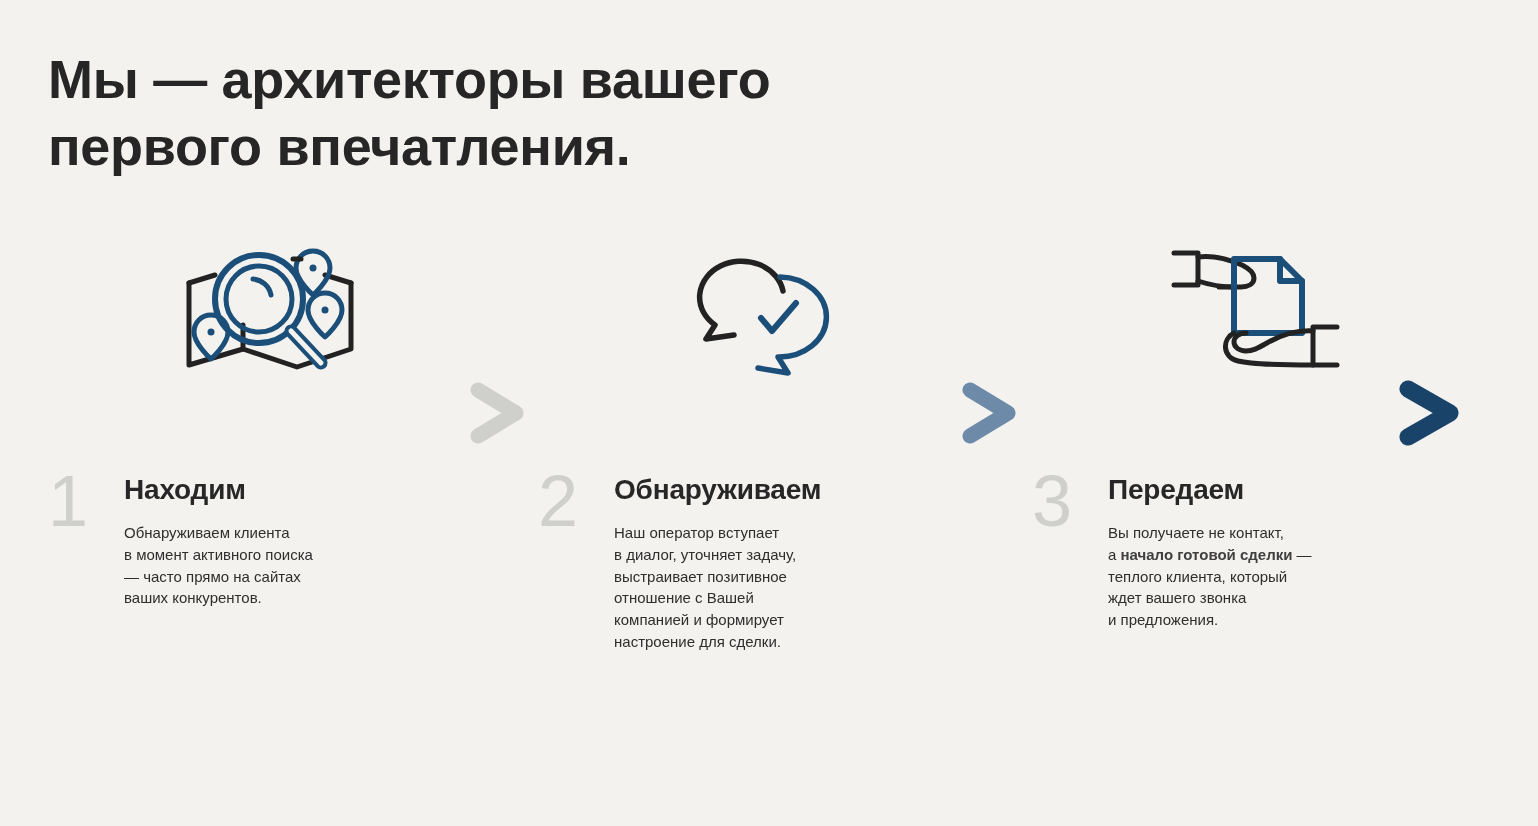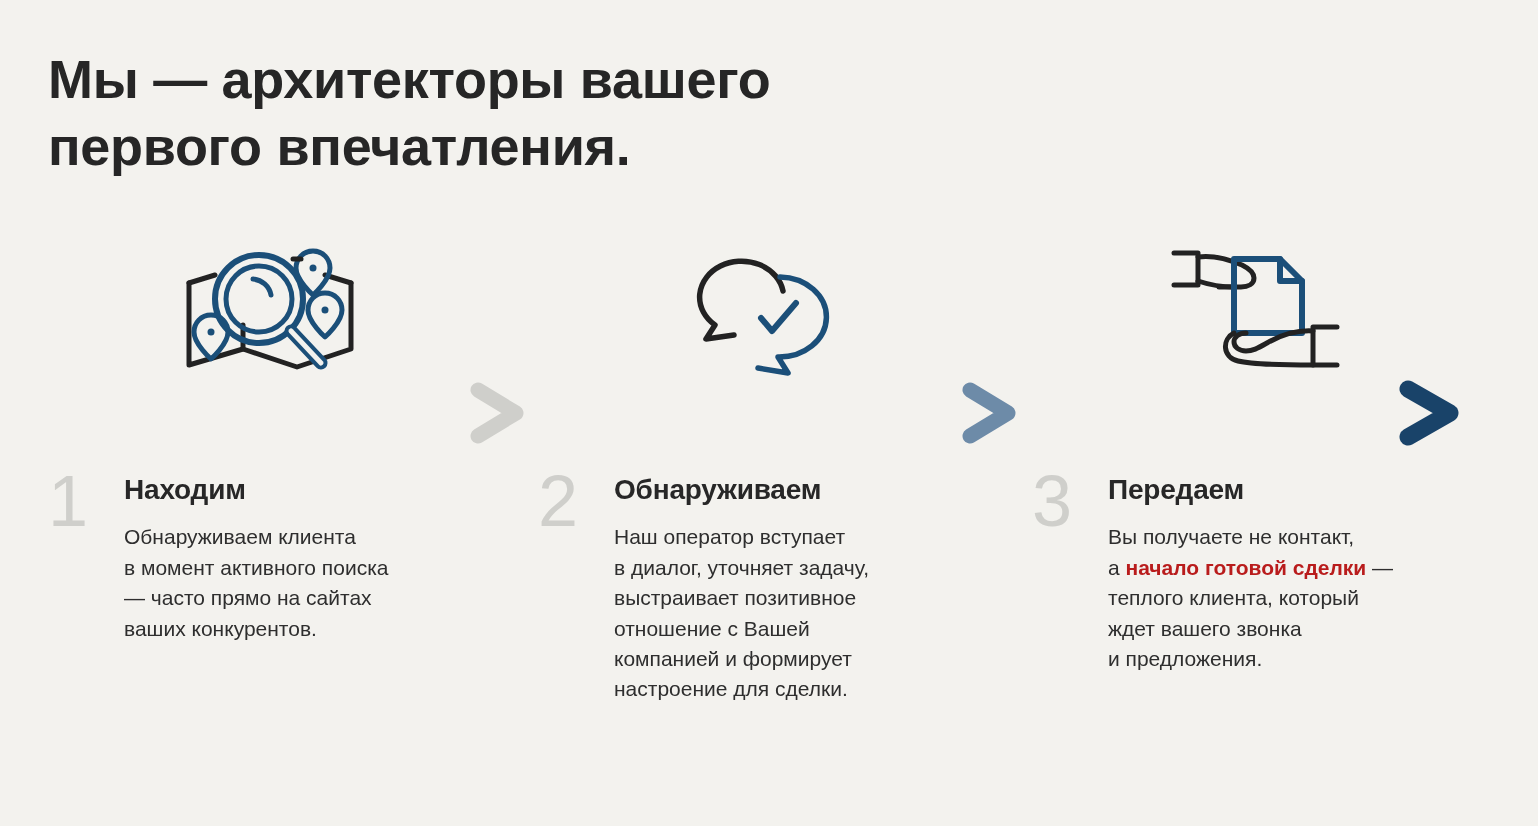--- a/index.html
+++ b/index.html
@@ -103,28 +103,28 @@
   .step-title {
     font-size: 28px;
     font-weight: 700;
     color: #272727;
     line-height: 1.15;
     margin-bottom: 16px;
     letter-spacing: -0.2px;
   }
 
   .step-text {
-    font-size: 21px;
+    font-size: 15px;
     line-height: 1.45;
     color: #2e2e2e;
     white-space: pre-line;
   }
 
   .step-text .hl {
-    color: #b91c1c;
+    color: #404040;
     font-weight: 700;
   }
 </style>
 </head>
 <body>
 
 <div class="stage">
 
   <h1 class="title">Мы — архитекторы вашего
 первого впечатления.</h1>

